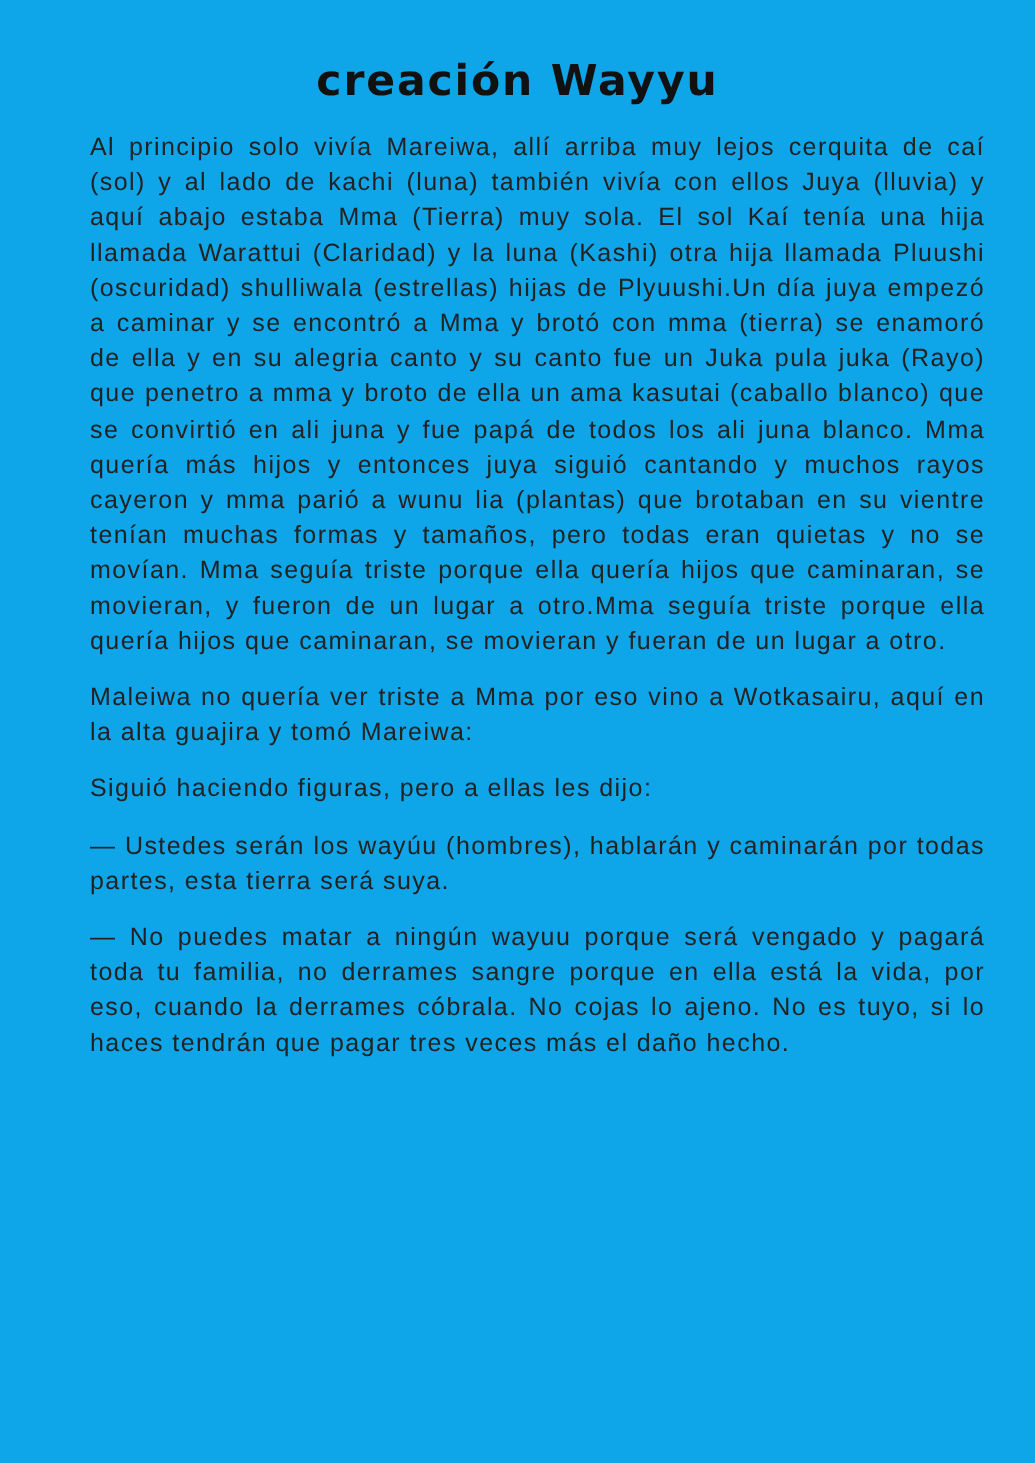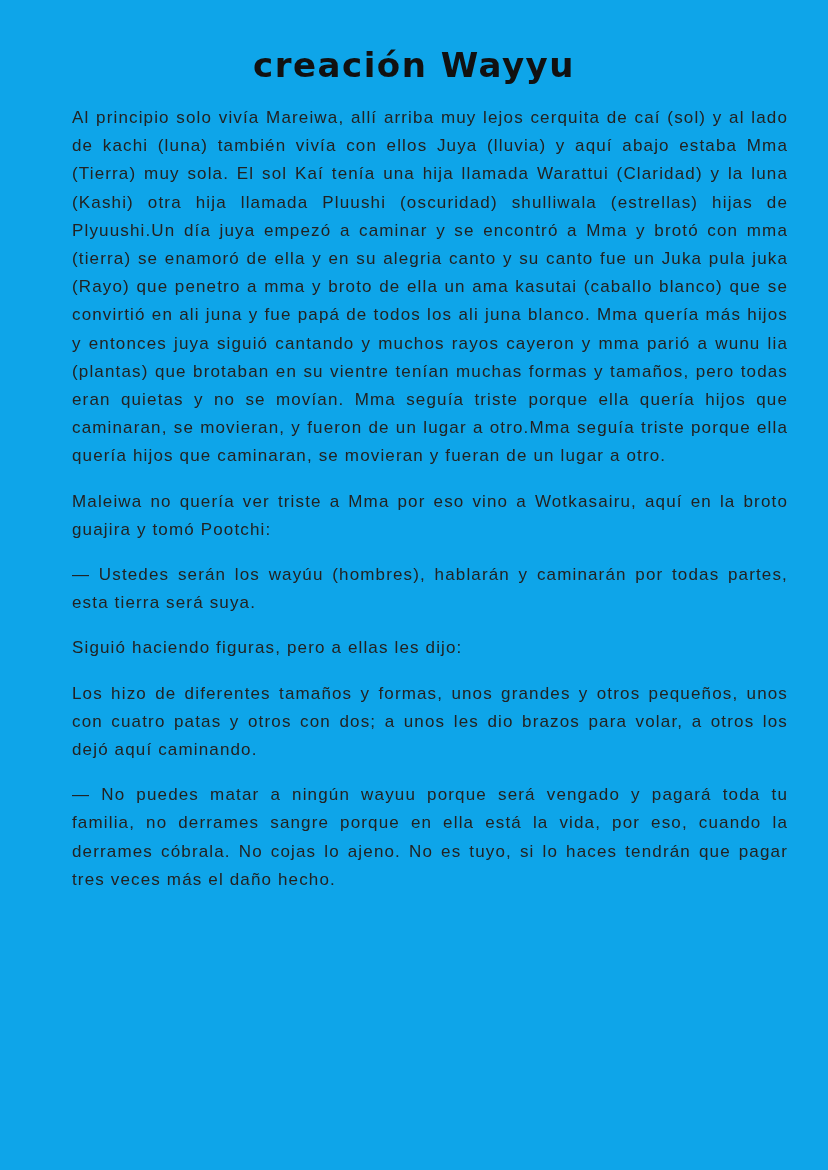--- a/index.html
+++ b/index.html
@@ -34,39 +34,38 @@
       color: #111111;
       line-height: 50px;
       margin: 0;
     }
     .body-text {
       position: absolute;
       top: 104px;
       left: 72px;
       width: 716px;
       font-family: "Liberation Sans", sans-serif;
-      font-size: 17px;
+      font-size: 20px;
       letter-spacing: 1.15px;
       line-height: 28.2px;
       color: #222222;
     }
     .body-text p {
       margin: 0 0 17px 0;
       text-align: justify;
     }
     .body-text p.last-left {
       text-align-last: left;
     }
   </style>
 </head>
 <body>
 
 <div class="page">
   <h1 class="title">creación Wayyu</h1>
   <div class="body-text">
     <p class="last-left">Al principio solo vivía Mareiwa, allí arriba muy lejos cerquita de caí (sol) y al lado de kachi (luna) también vivía con ellos Juya (lluvia) y aquí abajo estaba Mma (Tierra) muy sola. El sol Kaí tenía una hija llamada Warattui (Claridad) y la luna (Kashi) otra hija llamada Pluushi (oscuridad) shulliwala (estrellas) hijas de Plyuushi.Un día juya empezó a caminar y se encontró a Mma y brotó con mma (tierra) se enamoró de ella y en su alegria canto y su canto fue un Juka pula juka (Rayo) que penetro a mma y broto de ella un ama kasutai (caballo blanco) que se convirtió en ali juna y fue papá de todos los ali juna blanco. Mma quería más hijos y entonces juya siguió cantando y muchos rayos cayeron y mma parió a wunu lia (plantas) que brotaban en su vientre tenían muchas formas y tamaños, pero todas eran quietas y no se movían. Mma seguía triste porque ella quería hijos que caminaran, se movieran, y fueron de un lugar a otro.Mma seguía triste porque ella quería hijos que caminaran, se movieran y fueran de un lugar a otro.</p>
-    <p class="last-left">Maleiwa no quería ver triste a Mma por eso vino a Wotkasairu, aquí en la broto guajira y tomó Pootchi:</p>
+    <p class="last-left">Maleiwa no quería ver triste a Mma por eso vino a Wotkasairu, aquí en la alta guajira y tomó Mareiwa:</p>
+    <p class="last-left">Siguió haciendo figuras, pero a ellas les dijo:</p>
     <p class="last-left">— Ustedes serán los wayúu (hombres), hablarán y caminarán por todas partes, esta tierra será suya.</p>
-    <p class="last-left">Siguió haciendo figuras, pero a ellas les dijo:</p>
-    <p class="last-left">Los hizo de diferentes tamaños y formas, unos grandes y otros pequeños, unos con cuatro patas y otros con dos; a unos les dio brazos para volar, a otros los dejó aquí caminando.</p>
     <p class="last-left">— No puedes matar a ningún wayuu porque será vengado y pagará toda tu familia, no derrames sangre porque en ella está la vida, por eso, cuando la derrames cóbrala. No cojas lo ajeno. No es tuyo, si lo haces tendrán que pagar tres veces más el daño hecho.</p>
   </div>
 </div>
 
 </body></html>

